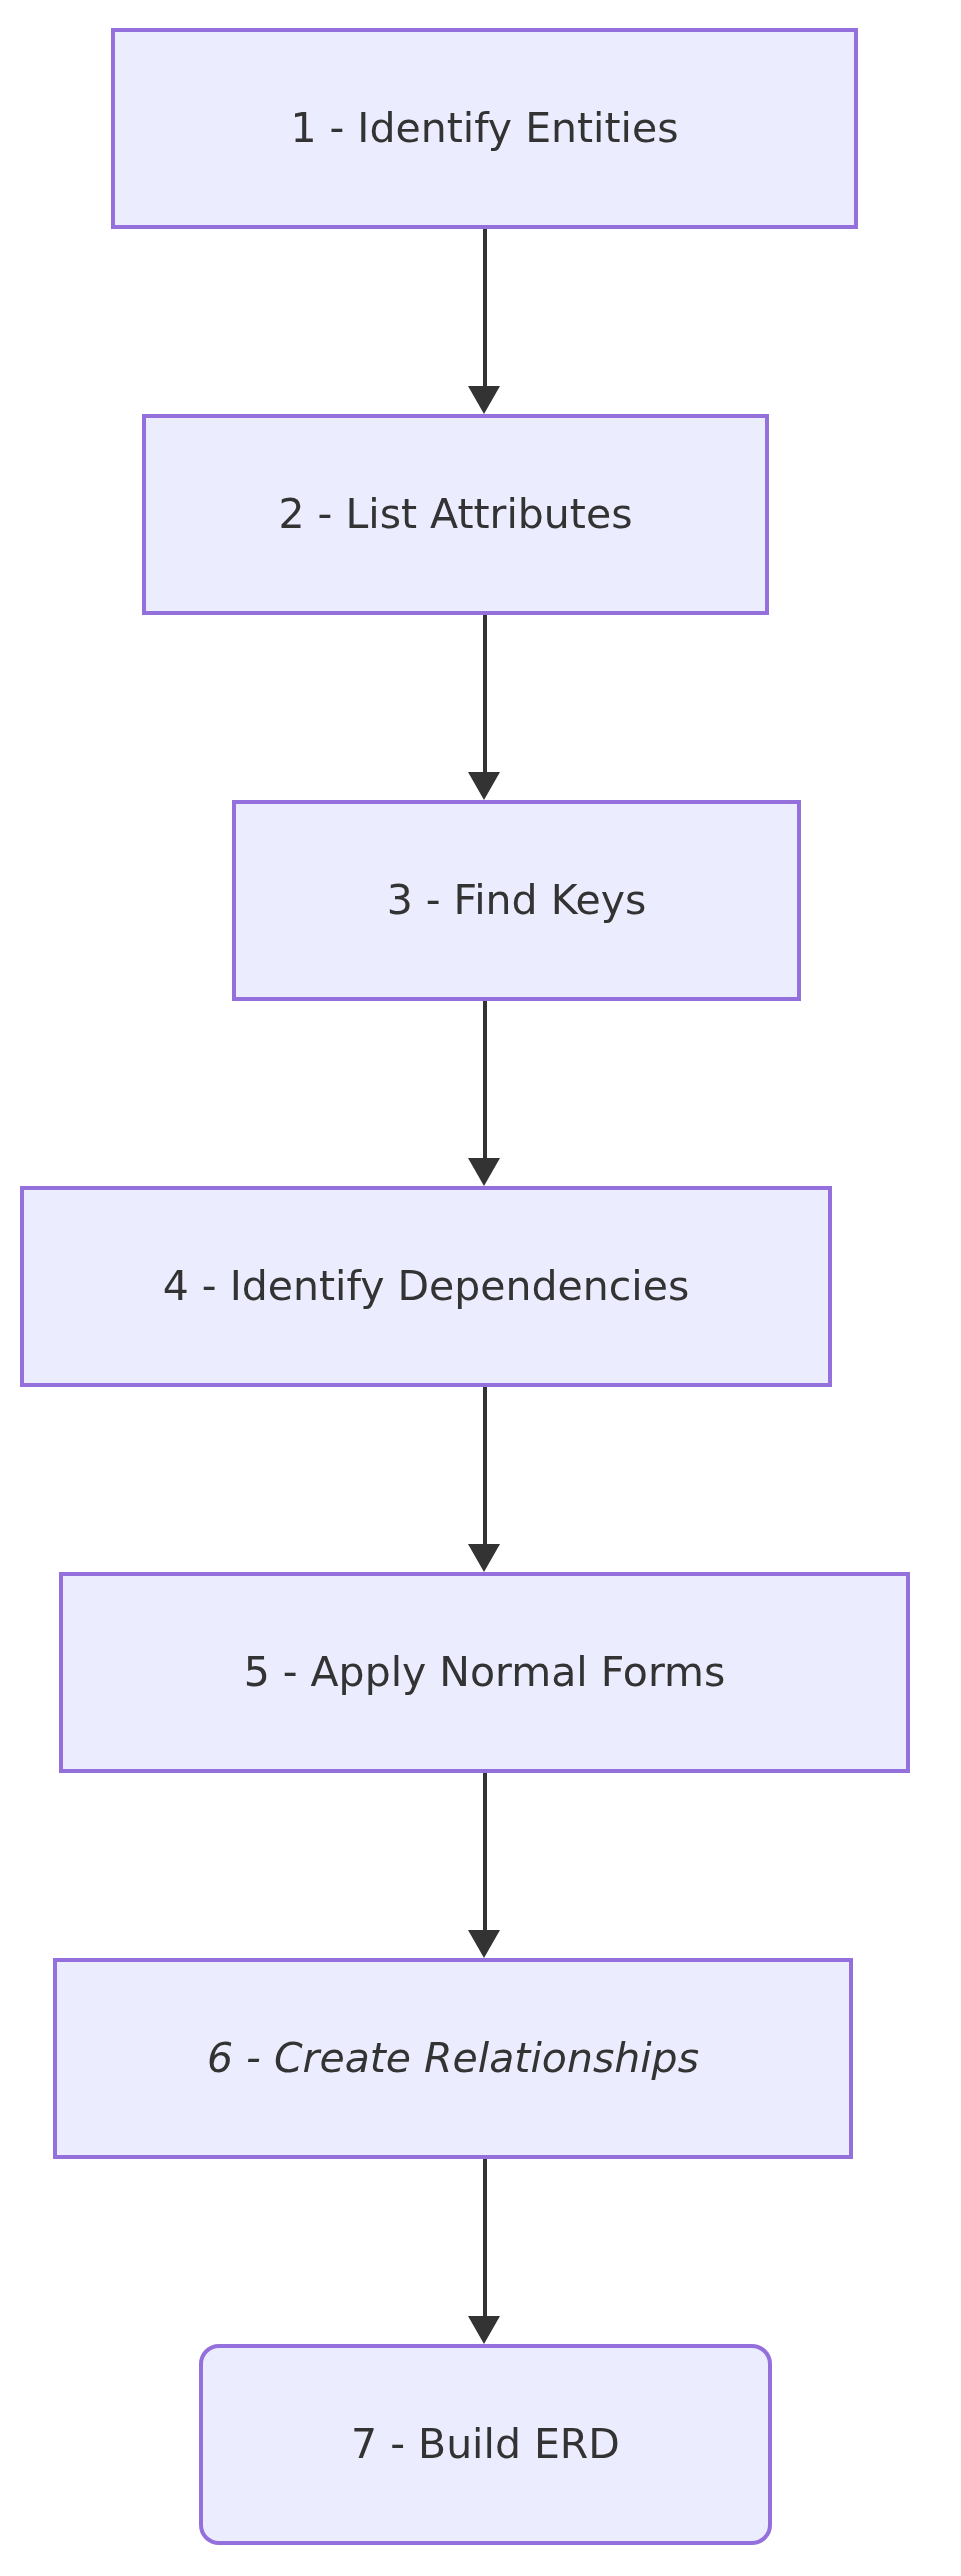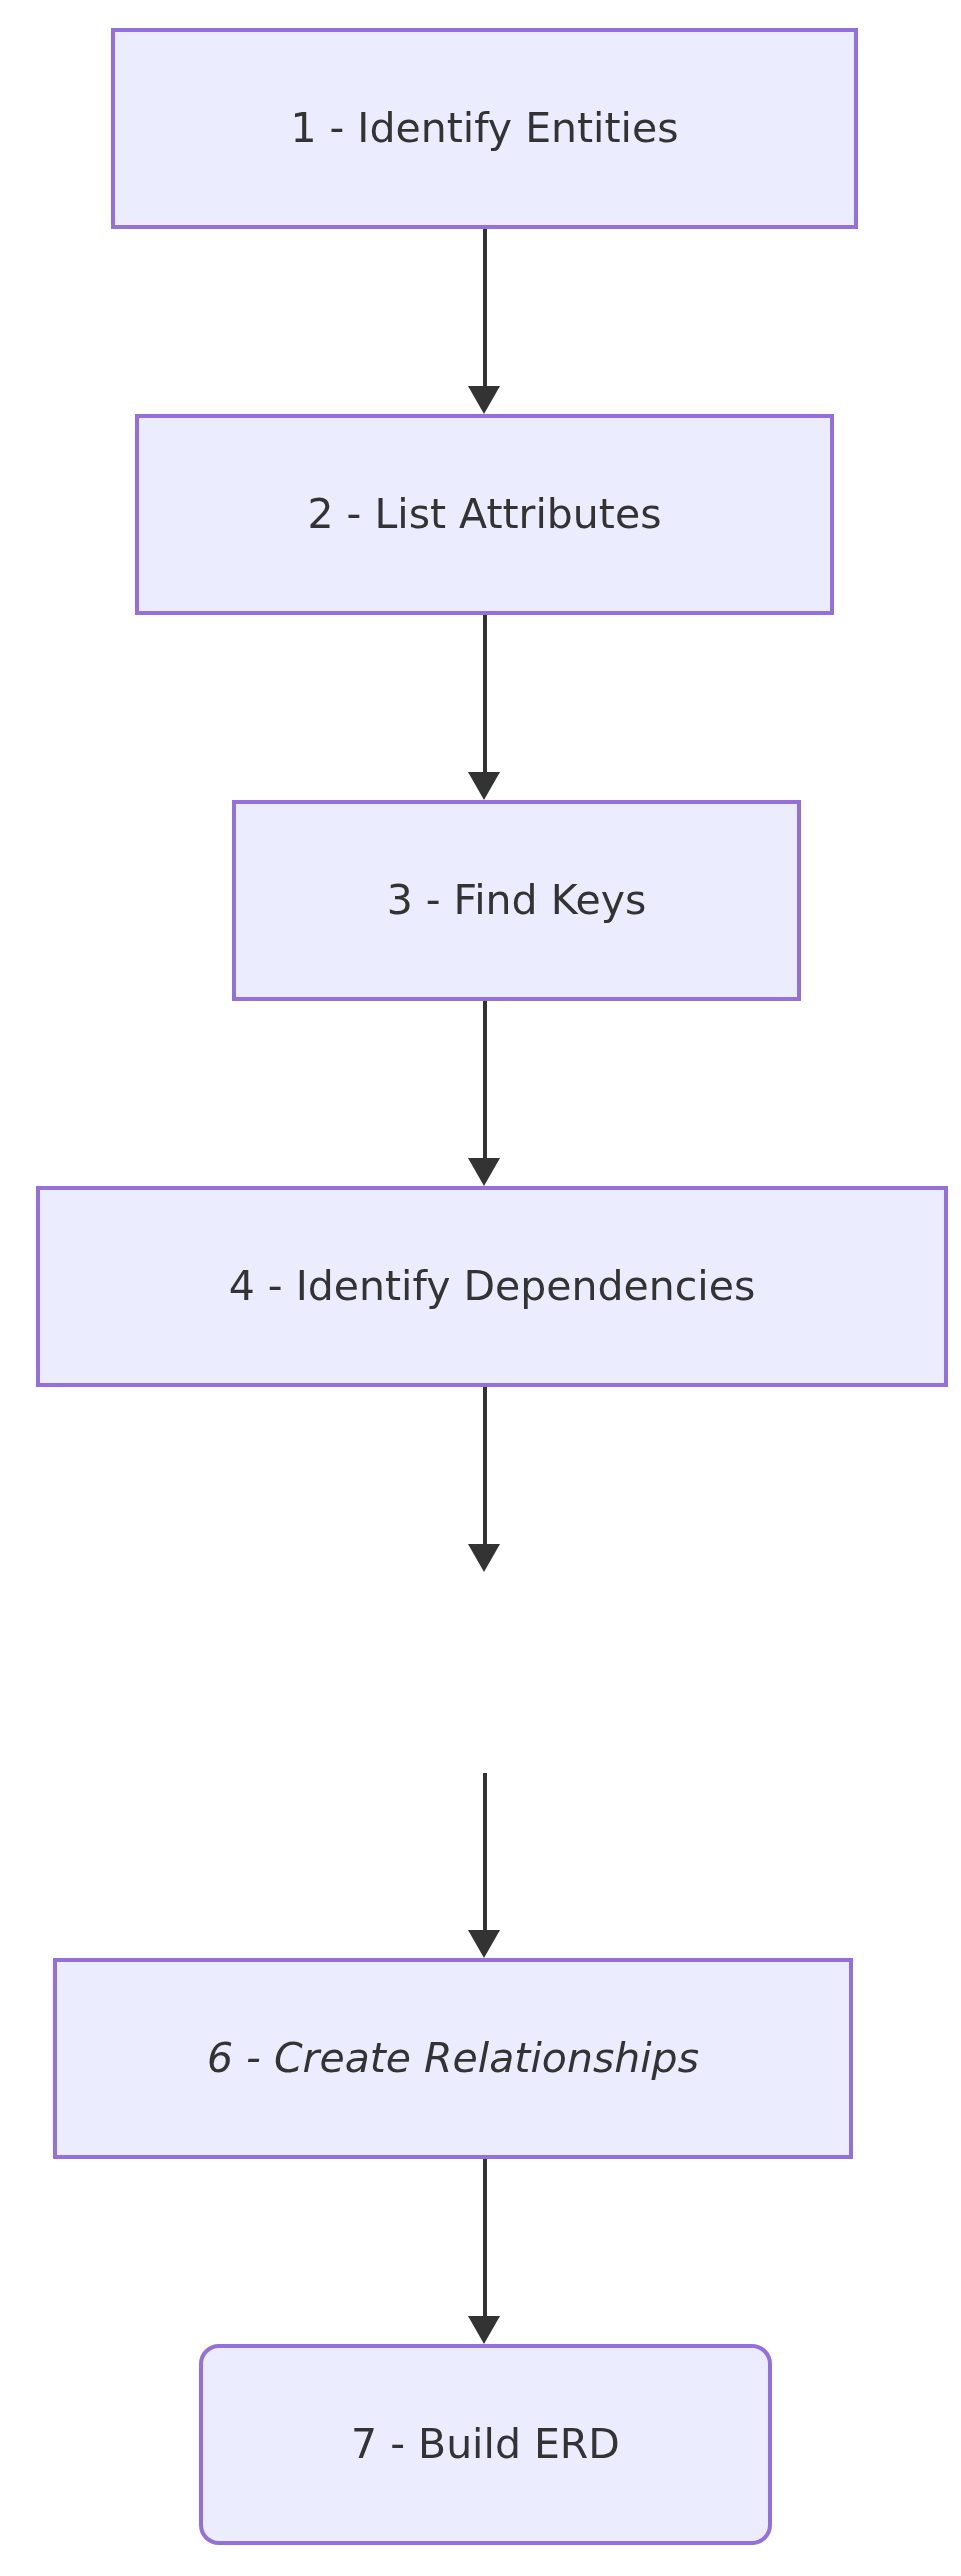--- a/index.html
+++ b/index.html
@@ -26,23 +26,23 @@
     justify-content: center;
     text-align: center;
   }
   .node-label {
     color: #333333;
     font-size: 41px;
     line-height: 1.2;
     white-space: nowrap;
   }
   .n1 { left: 111px; top: 28px;   width: 747px; }
-  .n2 { left: 135px; top: 414px;  width: 699px; }
+  .n2 { left: 142px; top: 414px;  width: 627px; }
   .n3 { left: 200px; top: 800px;  width: 569px; margin-left: 32px; }
-  .n4 { left: 36px;  top: 1186px; width: 912px; }
+  .n4 { left: 20px;  top: 1186px; width: 812px; }
   .n5 { left: 59px;  top: 1572px; width: 851px; }
   .n6 { left: 53px;  top: 1958px; width: 800px; font-style: italic; }
   .n7 { left: 199px; top: 2344px; width: 573px; border-radius: 20px; }
 
   .edge {
     position: absolute;
     left: 468px;
     width: 34px;
     height: 185px;
   }
@@ -105,20 +105,23 @@
 
   <div class="node n4">
     <span class="node-label">4 - Identify Dependencies</span>
   </div>
 
   <div class="edge e4">
     <div class="edge-line"></div>
     <div class="edge-head"></div>
   </div>
 
+  <div class="node n5">
+    <span class="node-label">5 - Apply Normal Forms</span>
+  </div>
 
   <div class="edge e5">
     <div class="edge-line"></div>
     <div class="edge-head"></div>
   </div>
 
   <div class="node n6">
     <span class="node-label">6 - Create Relationships</span>
   </div>
 

